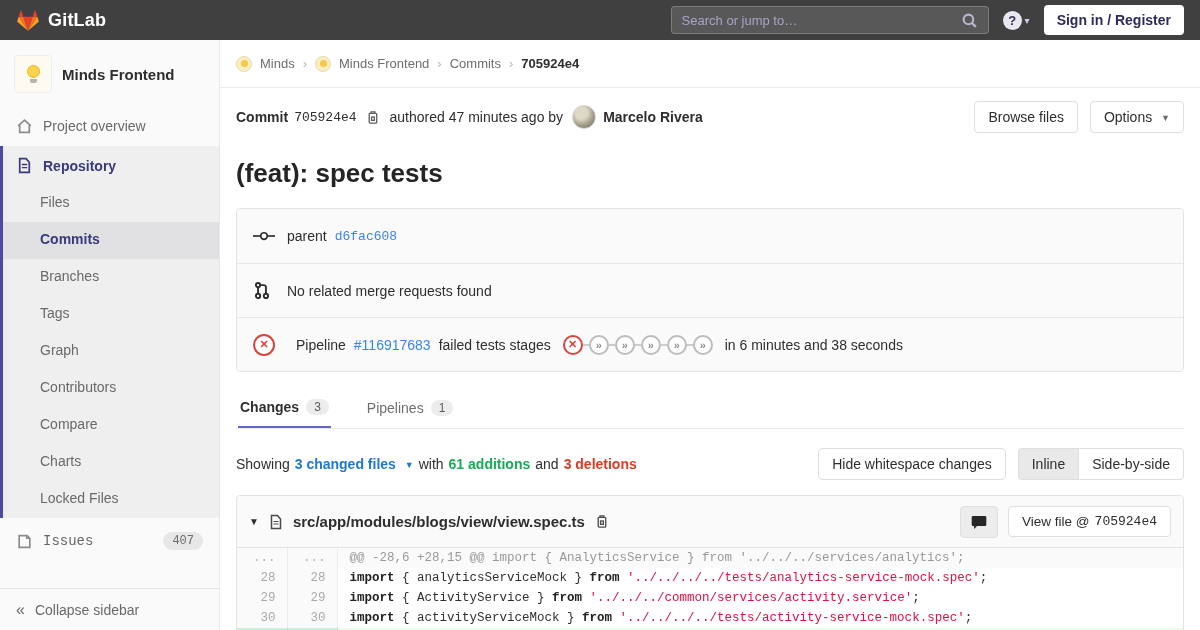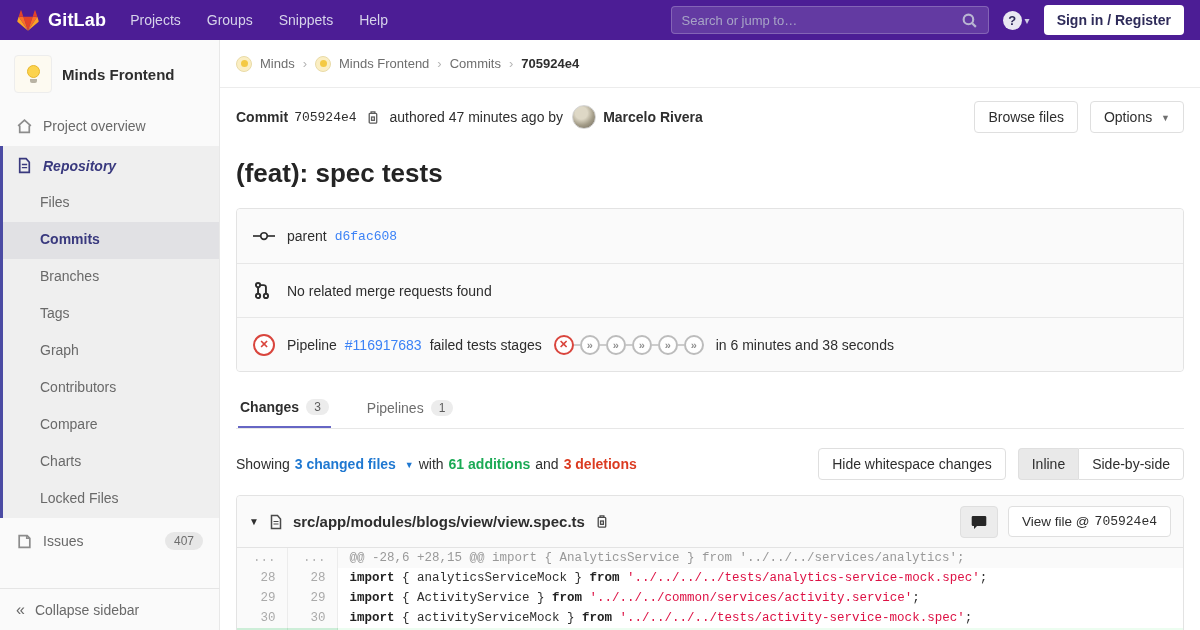--- a/index.html
+++ b/index.html
@@ -1,20 +1,20 @@
 <!DOCTYPE html>
 <html><head>
 <meta charset="utf-8">
 <style>
   * { margin:0; padding:0; box-sizing:border-box; }
   html,body { width:1200px; height:630px; overflow:hidden; background:#fff;
     font-family:"Liberation Sans", sans-serif; font-size:14px; color:#2e2e2e; }
 
   
-  .navbar { position:fixed; top:0; left:0; width:1200px; height:40px; background:#4c1d95;
+  .navbar { position:fixed; top:0; left:0; width:1200px; height:40px; background:#404040;
     display:flex; align-items:center; padding:0 16px; z-index:10; }
   .brand { display:flex; align-items:center; gap:8px; margin-right:24px; }
   .brand-name { color:#fff; font-size:18px; font-weight:bold; letter-spacing:.2px; }
   .nav-links { display:flex; gap:26px; }
   .nav-link { color:#d6d3ea; font-size:14px; cursor:pointer; }
   .nav-right { margin-left:auto; display:flex; align-items:center; gap:14px; }
   .search-box { width:318px; height:28px; background:rgba(255,255,255,.13); border:1px solid rgba(255,255,255,.22);
     border-radius:4px; display:flex; align-items:center; padding:0 10px; }
   .search-box input { flex:1; background:transparent; border:none; outline:none; color:#e8e6f5; font-size:13px;
     font-family:"Liberation Sans", sans-serif; }
@@ -31,24 +31,24 @@
     border-right:1px solid #e8e8e8; }
   .ctx-header { display:flex; align-items:center; gap:10px; padding:15px 14px 13px 14px; }
   .project-avatar { width:38px; height:38px; border-radius:4px; background:#fdfaf1; border:1px solid #ededed;
     display:flex; flex-direction:column; align-items:center; justify-content:center; }
   .bulb-top { width:13px; height:13px; border-radius:50%; background:#fcd34d; border:1px solid #e8b62c; }
   .bulb-base { width:7px; height:4px; background:#b9b3a4; border-radius:0 0 2px 2px; margin-top:1px; }
   .ctx-title { font-weight:bold; font-size:15px; color:#2e2e2e; }
   .side-item { display:flex; align-items:center; gap:10px; padding:10px 16px; color:#696969; cursor:pointer; height:40px; }
   .side-section { background:#efefef; border-left:3px solid #4b4ba3; }
   .side-section .section-head { display:flex; align-items:center; gap:10px; padding:11px 16px 11px 13px;
-    color:#39397e; font-weight:bold; cursor:pointer;font-style:italic; }
+    color:#39397e; font-weight:bold; cursor:pointer; }
   .sub-item { padding:9px 16px 12px 37px; color:#696969; cursor:pointer; font-size:14px; height:37px; display:flex; align-items:center; }
   .sub-item.active { background:#e1e1e4; color:#39397e; font-weight:bold; }
-  .issues-row { display:flex; align-items:center; gap:10px; padding:14px 16px; color:#696969; cursor:pointer; }
+  .issues-row { display:flex; align-items:center; gap:10px; padding:14px 16px; color:#696969; cursor:pointer;font-family:Liberation Mono, monospace; }
   .count-badge { margin-left:auto; background:#e7e7e7; color:#6d6d6d; border-radius:10px; font-size:12px; padding:2px 9px; }
   .collapse-bar { position:fixed; bottom:0; left:0; width:220px; height:42px; border-top:1px solid #e5e5e5;
     border-right:1px solid #e8e8e8; background:#fafafa; display:flex; align-items:center; gap:10px; padding:0 16px;
     color:#696969; cursor:pointer; }
   .collapse-icon { font-size:16px; color:#696969; }
   .side-icon { width:17px; height:17px; flex:none; }
 
   
   .main { position:fixed; top:40px; left:220px; width:980px; height:590px; background:#fff; }
   .breadcrumbs { height:48px; border-bottom:1px solid #ececec; display:flex; align-items:center; gap:8px; padding:0 16px; font-size:13px; }
@@ -140,26 +140,20 @@
       <path fill="#e24329" d="M18 34L11 13h14z"></path>
       <path fill="#fc6d26" d="M18 34L11 13H4z"></path>
       <path fill="#fca326" d="M4 13L2 19.5a1.2 1.2 0 0 0 .45 1.35L18 34z"></path>
       <path fill="#e24329" d="M4 13h7L8 3.6a.52.52 0 0 0-1 0z"></path>
       <path fill="#fc6d26" d="M18 34l7-21h7z"></path>
       <path fill="#fca326" d="M32 13l2 6.5a1.2 1.2 0 0 1-.45 1.35L18 34z"></path>
       <path fill="#e24329" d="M32 13h-7l3-9.4a.52.52 0 0 1 1 0z"></path>
     </svg>
     <span class="brand-name">GitLab</span>
   </div>
-  <div class="nav-links">
-    <span class="nav-link">Projects</span>
-    <span class="nav-link">Groups</span>
-    <span class="nav-link">Snippets</span>
-    <span class="nav-link">Help</span>
-  </div>
   <div class="nav-right">
     <div class="search-box">
       <input type="text" placeholder="Search or jump to…" style="">
       <svg class="side-icon" width="15" height="15" viewBox="0 0 16 16" fill="none" stroke="#b9b6d2" stroke-width="2">
           <circle cx="7" cy="7" r="4.5"></circle>
           <line x1="10.5" y1="10.5" x2="14" y2="14"></line>
         </svg>
     </div>
     <div class="help-wrap">
       <span class="help-circle">?</span>
@@ -277,21 +271,21 @@
         <svg width="18" height="19" viewBox="0 0 16 16" fill="none" stroke="#2e2e2e" stroke-width="1.7" style="margin-right:8px">
           <circle cx="4.5" cy="3.2" r="1.9"></circle>
             <circle cx="4.5" cy="12.8" r="1.9"></circle>
             <circle cx="11.5" cy="12.8" r="1.9"></circle>
           <path d="M4.5 5.1v5.8M7 3.2h2.5a2 2 0 0 1 2 2v5.6"></path>
           </svg>
         <span>No related merge requests found</span>
       </div>
       <div class="box-row">
         <span class="ci-status">✕</span>
-        <span style="margin-left:4px">Pipeline</span>
+        <span style="margin-left:13px">Pipeline</span>
         <a class="link-blue">#116917683</a>
         <span>failed tests stages</span>
         <span class="mini-graph">
           <span class="stage-icon failed">✕</span>
           <span class="connector"></span>
           <span class="stage-icon">»</span>
           <span class="connector"></span>
           <span class="stage-icon">»</span>
           <span class="connector"></span>
           <span class="stage-icon">»</span>

